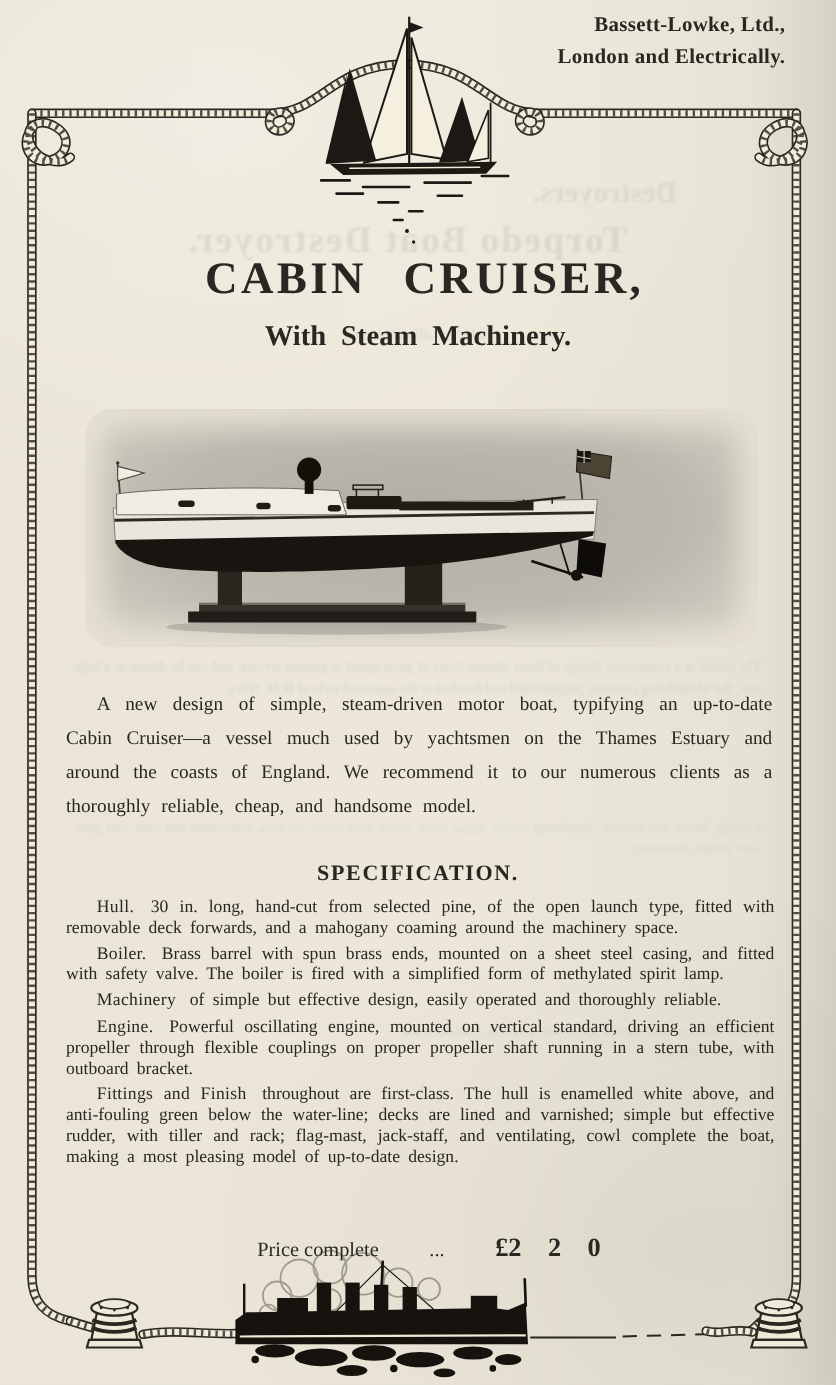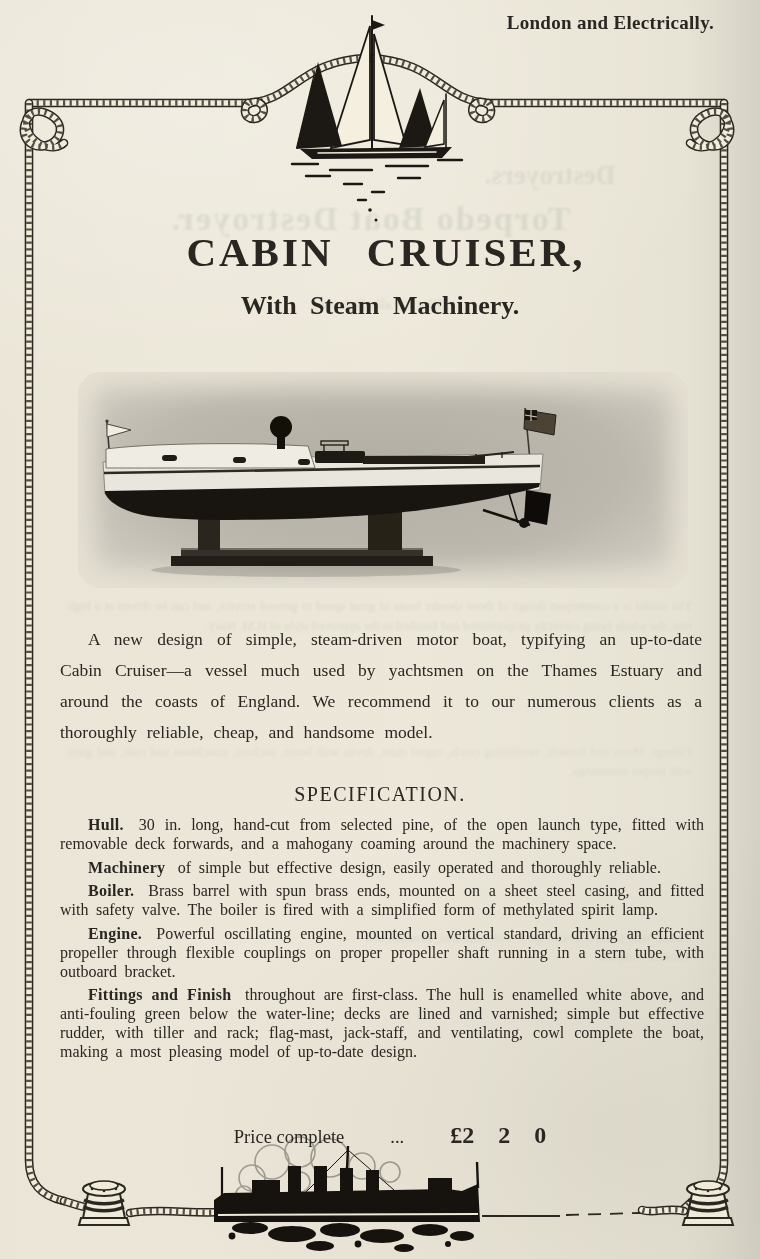--- a/index.html
+++ b/index.html
@@ -28,24 +28,24 @@
   .g4{top:742px;left:68px;width:624px;font-size:13px;opacity:.09;filter:blur(1.3px);line-height:19px;font-weight:400;text-align:justify;}
   .g5{top:928px;left:330px;width:360px;font-size:13px;opacity:.08;filter:blur(1.3px);line-height:19px;font-weight:400;}
 
   .txt{position:absolute;z-index:3;}
   .imprint{top:8px;right:46px;text-align:right;font-size:19px;font-weight:700;line-height:1.55;letter-spacing:.3px;}
   .kicker{left:57px;top:188px;font-size:24px;font-weight:700;word-spacing:9px;letter-spacing:.5px;}
   .main-title{left:0;right:0;top:228px;text-align:center;font-size:41px;font-weight:700;letter-spacing:3px;word-spacing:20px;}
   .sub-title{left:0;right:0;top:291px;text-align:center;font-size:26px;font-weight:700;word-spacing:7px;}
   .caption{left:0;right:0;top:617px;text-align:center;font-size:17px;font-weight:700;word-spacing:5px;letter-spacing:.5px;}
   .intro{left:60px;top:624px;width:642px;font-size:17.5px;line-height:31px;text-align:justify;text-indent:28px;word-spacing:5.5px;margin:0;}
-  .spec-heading{left:0;right:0;top:783px;text-align:center;font-size:20px;font-weight:400;letter-spacing:1.5px;}
+  .spec-heading{left:0;right:0;top:783px;text-align:center;font-size:20px;font-weight:700;letter-spacing:1.5px;}
   .spec{left:60px;top:816px;width:644px;font-size:16px;line-height:18.8px;text-align:justify;}
   .spec p{margin:0 0 5px;text-indent:28px;word-spacing:3.5px;}
-  .spec b{font-weight:700;margin-right:5px;letter-spacing:.3px;margin-top:20px;}
+  .spec b{font-weight:400;margin-right:5px;letter-spacing:.3px;margin-top:20px;}
   .price{top:1122px;left:0;right:0;display:flex;justify-content:center;align-items:baseline;gap:46px;
          font-size:18.5px;transform:translateX(10px);}
   .price .amount{font-weight:700;font-size:24px;word-spacing:18px;}
 
   .photo{position:absolute;z-index:2;left:78px;top:372px;width:610px;height:216px;border-radius:24px;
     background:radial-gradient(ellipse at 50% 45%, #b2aea4 0%, #bcb8ae 55%, #ccc8bd 80%, #ddd8cb 97%);
     box-shadow:inset 0 0 26px 16px #e5e0d2;}
 </style>
 </head>
 <body>
@@ -199,20 +199,21 @@
   </svg>
 
   <div class="ghost g0">Destroyers.</div>
   <div class="ghost g1">Torpedo Boat Destroyer.</div>
   <div class="ghost g2">(Electrically Driven.)</div>
   <div class="ghost g3">The model is a counterpart design of those slender boats of great speed in general service, and can be driven at a high rate, the whole being correctly proportioned and finished in the approved style of H.M. Navy.</div>
   <div class="ghost g4">Fittings. Masts and funnels, ventilating cowls, signal mast, davits with boats, anchors, stanchions and rails, and guns with proper mountings.</div>
   <div class="ghost g5">Finish. Hull painted service grey, with waterline, mounted and finished complete.</div>
 
   <div class="txt imprint">
+    <div>Bassett-Lowke, Ltd.,</div>
     <div>London and Electrically.</div>
   </div>
 
   <h1 class="txt main-title" style="margin:0;padding-left:12px;">CABIN CRUISER,</h1>
   <div class="txt sub-title">With Steam Machinery.</div>
 
   <div class="photo">
     <svg viewBox="0 0 610 216" width="610" height="216">
       <ellipse cx="228" cy="198" rx="155" ry="7" fill="rgba(60,55,48,.20)"></ellipse>
 
@@ -262,22 +263,22 @@
     </svg>
   </div>
 
 
   <p class="txt intro">A new design of simple, steam-driven motor boat, typifying an up-to-date Cabin Cruiser—a vessel much used by yachtsmen on the Thames Estuary and around the coasts of England.  We recommend it to our numerous clients as a thoroughly reliable, cheap, and handsome model.</p>
 
   <div class="txt spec-heading">SPECIFICATION.</div>
 
   <div class="txt spec">
     <p><b>Hull.</b><span> 30 in. long, hand-cut from selected pine, of the open launch type, fitted with removable deck forwards, and a mahogany coaming around the machinery space.</span></p>
+    <p><b>Boiler.</b><span> Brass barrel with spun brass ends, mounted on a sheet steel casing, and fitted with safety valve.  The boiler is fired with a simplified form of methylated spirit lamp.</span></p>
     <p><b>Machinery</b><span> of simple but effective design, easily operated and thoroughly reliable.</span></p>
-    <p><b>Boiler.</b><span> Brass barrel with spun brass ends, mounted on a sheet steel casing, and fitted with safety valve.  The boiler is fired with a simplified form of methylated spirit lamp.</span></p>
     <p><b>Engine.</b><span> Powerful oscillating engine, mounted on vertical standard, driving an efficient propeller through flexible couplings on proper propeller shaft running in a stern tube, with outboard bracket.</span></p>
     <p><b>Fittings and Finish</b><span> throughout are first-class.  The hull is enamelled white above, and anti-fouling green below the water-line; decks are lined and varnished; simple but effective rudder, with tiller and rack; flag-mast, jack-staff, and ventilating, cowl complete the boat, making a most pleasing model of up-to-date design.</span></p>
   </div>
 
   <div class="txt price">
     <span>Price complete</span>
     <span>...</span>
     <span class="amount">£2 2 0</span>
   </div>
 

